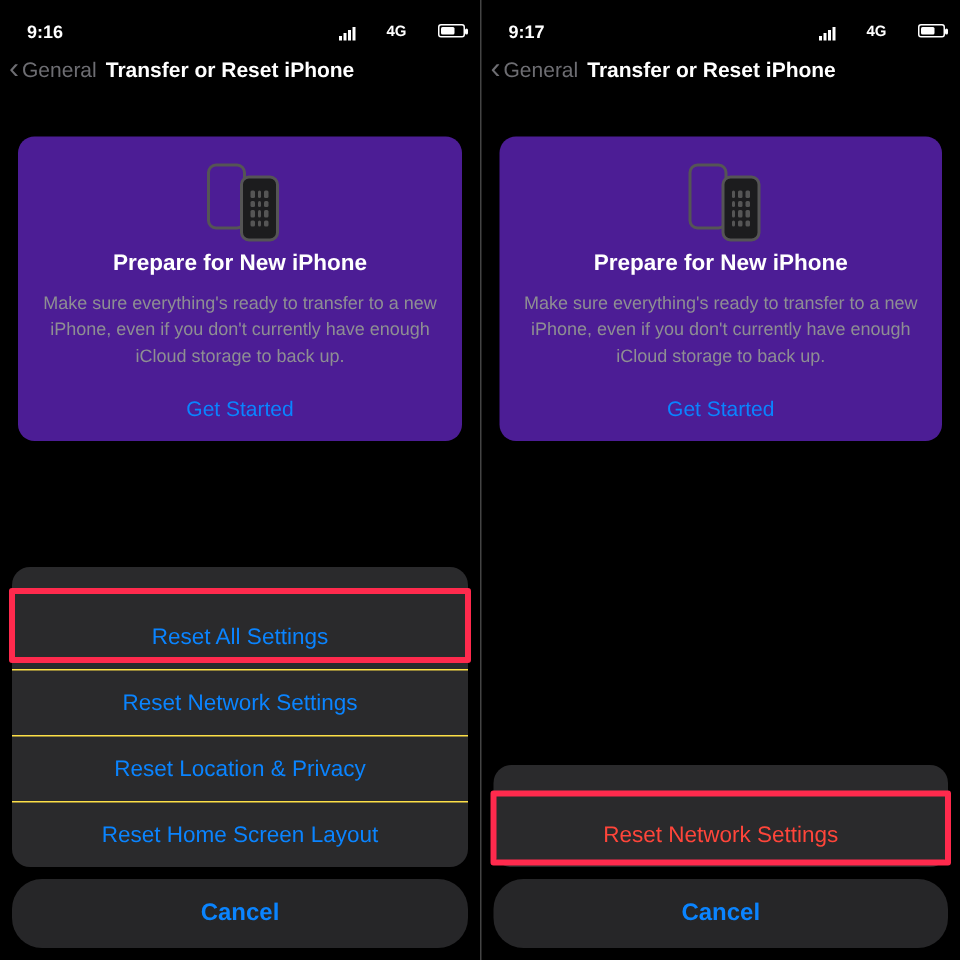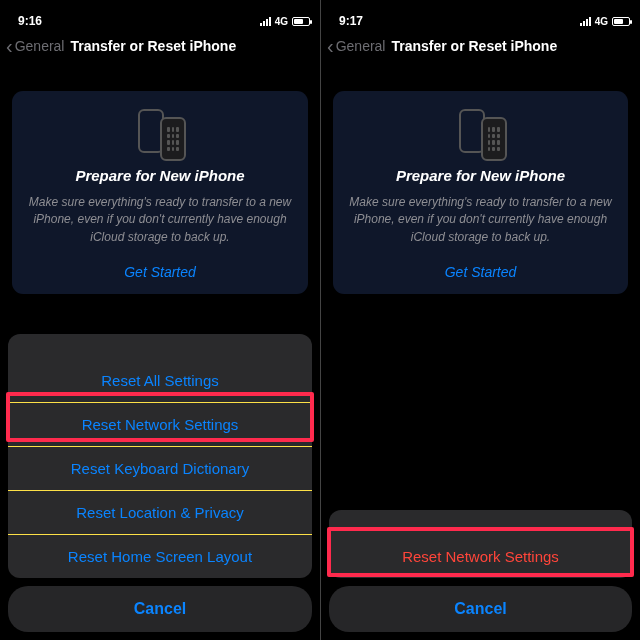--- a/index.html
+++ b/index.html
@@ -23,21 +23,21 @@
       height: 20px;
       display: flex;
       align-items: center;
       justify-content: space-between;
       padding: 0 10px 0 18px;
       color: #fff;
       font-size: 12px;
       font-weight: 600;
       margin-top: 11px;
     }
-    .status-right { display: flex; align-items: center; gap: 4px; font-size: 10px; }
+    .status-right { display: flex; gap: 21px; font-size: 10px; }
     .signal-bars { display:inline-flex; gap:1px; align-items:flex-end; }
     .signal-bars span { width:2px; background:#fff; display:inline-block;}
     .signal-bars span:nth-child(1){height:3px;}
     .signal-bars span:nth-child(2){height:5px;}
     .signal-bars span:nth-child(3){height:7px;}
     .signal-bars span:nth-child(4){height:9px;}
     .battery { width:18px; height:9px; border:1px solid #fff; border-radius:2px; position:relative; }
     .battery::after { content:""; position:absolute; right:-3px; top:2px; width:2px; height:4px; background:#fff; border-radius:1px;}
     .battery .fill { position:absolute; left:1px; top:1px; bottom:1px; width:55%; background:#fff; border-radius:1px;}
     .nav {
@@ -46,25 +46,24 @@
       align-items: center;
       padding: 0 6px;
       color: #fff;
       font-size: 14px;
     }
     .nav .chev { color: #6d6d72; font-size: 20px; margin-right: 2px; line-height: 0; }
     .nav .back-label { color: #6d6d72; font-size: 14px; margin-right: 6px; }
     .nav .title { color: #fff; font-weight: 600; font-size: 14px; }
     .card {
       margin: 30px 12px 10px 12px;
-      background: #0f172a;
+      background: #4c1d95;
       border-radius: 11px;
       padding: 18px 14px 14px 14px;
       text-align: center;
-      font-style: italic;
     }
     .phone-group { display:flex; justify-content:center; margin-bottom: 14px; }
     .phone-outline {
       width: 26px; height: 44px; border: 2px solid #555; border-radius: 6px; position: relative; margin: 0 -4px;
     }
     .phone-outline.front { z-index:1; background:#1c1c1e; transform: translate(4px, 8px); }
     .phone-outline .dots {
       position:absolute; top:8px; left:5px; right:5px; bottom:8px;
       display:grid; grid-template-columns:repeat(3,1fr); grid-template-rows:repeat(4,1fr); gap:2px;
     }
@@ -166,21 +165,20 @@
     </div>
     <h2>Prepare for New iPhone</h2>
     <p>Make sure everything's ready to transfer to a new iPhone, even if you don't currently have enough iCloud storage to back up.</p>
     <div class="link">Get Started</div>
   </div>
 
   <div class="sheet">
     <div class="group">
       <div class="row">Reset All Settings</div>
       <div class="row">Reset Network Settings</div>
-      <div class="row">Reset Keyboard Dictionary</div>
       <div class="row">Reset Location &amp; Privacy</div>
       <div class="row">Reset Home Screen Layout</div>
     </div>
     <div class="cancel">Cancel</div>
   </div>
 
   <div class="hl" style="left:6px; right:6px; top:392px; height:50px;"></div>
 </div>
 
 <div class="shot">

